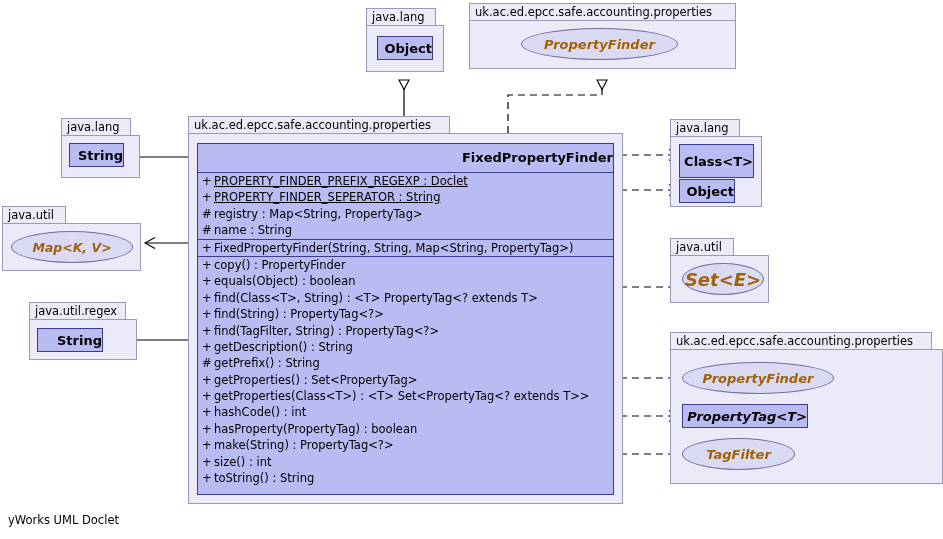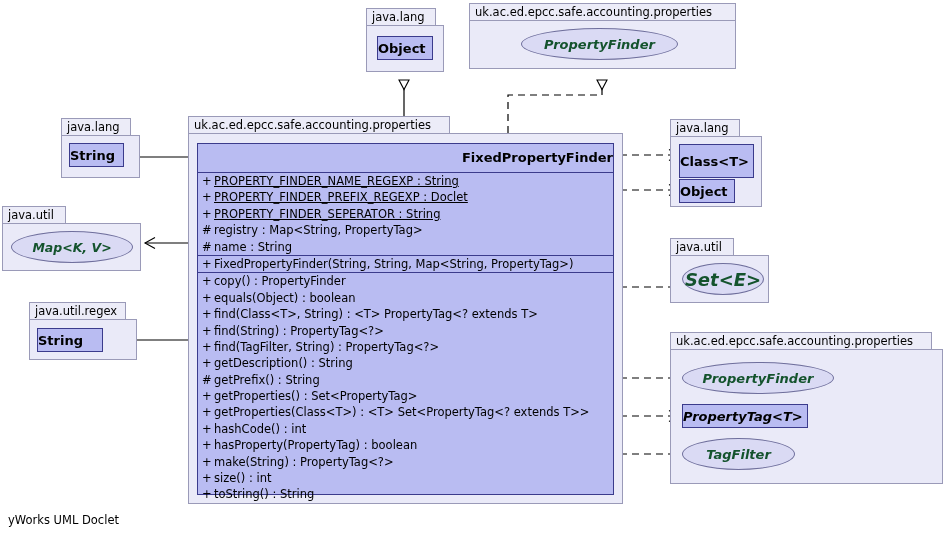--- a/index.html
+++ b/index.html
@@ -62,21 +62,21 @@
     background: #b9bcf2;
     border: 1px solid #3b3b8c;
     font-size: 11.5px;
     color: #000000;
   }
   .classbox.small {
     font-weight: bold;
     font-size: 13px;
     display: flex;
     align-items: center;
-    justify-content: flex-start;
+    justify-content: flex-end;
     white-space: nowrap;
   }
   .cls-title {
     text-align: right;
     font-weight: bold;
     font-size: 13px;
     line-height: 28px;
     height: 28px;
     white-space: nowrap;
   }
@@ -104,21 +104,21 @@
     box-sizing: border-box;
     background: #dadaf4;
     border: 1px solid #6f6f9c;
     border-radius: 50%;
     display: flex;
     align-items: center;
     justify-content: center;
     font-style: italic;
     font-weight: bold;
     font-size: 13px;
-    color: #14532d;
+    color: #a16207;
     white-space: nowrap;
   }
 
   
   .footer {
     position: absolute;
     font-size: 11.5px;
     color: #000000;
     white-space: nowrap;
   }
@@ -216,21 +216,20 @@
     </div>
   </div>
 
   <div class="package" style="left:188px; top:116px; width:435px; height:388px;">
     <div class="pkg-tab" style="width:262px;">uk.ac.ed.epcc.safe.accounting.properties</div>
     <div class="pkg-body" style="top:17px; width:435px; height:371px;"></div>
 
     <div class="classbox" style="left:9px; top:27px; width:417px; height:352px;">
       <div class="cls-title">FixedPropertyFinder</div>
       <div class="compartment" id="attrs">
-          <div class="row"><span class="mod">+</span><span class="static">PROPERTY_FINDER_NAME_REGEXP : String</span></div>
           <div class="row"><span class="mod">+</span><span class="static">PROPERTY_FINDER_PREFIX_REGEXP : Doclet</span></div>
           <div class="row"><span class="mod">+</span><span class="static">PROPERTY_FINDER_SEPERATOR : String</span></div>
           <div class="row"><span class="mod">#</span><span>registry : Map&lt;String, PropertyTag&gt;</span></div>
           <div class="row"><span class="mod">#</span><span>name : String</span></div>
         </div>
       <div class="compartment" id="ctors">
           <div class="row"><span class="mod">+</span><span>FixedPropertyFinder(String, String, Map&lt;String, PropertyTag&gt;)</span></div>
         </div>
       <div class="compartment" id="meths">
           <div class="row"><span class="mod">+</span><span>copy() : PropertyFinder</span></div>

